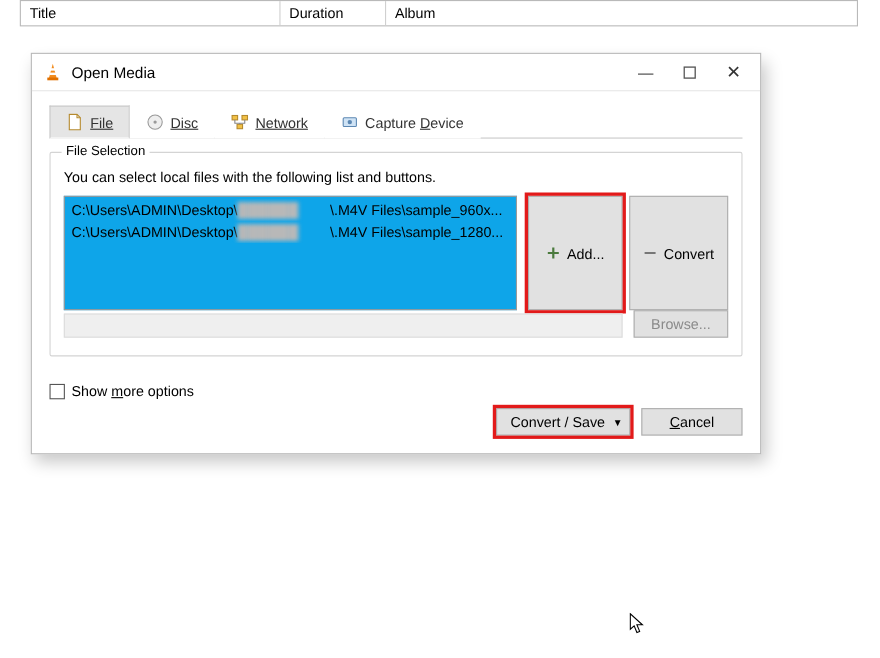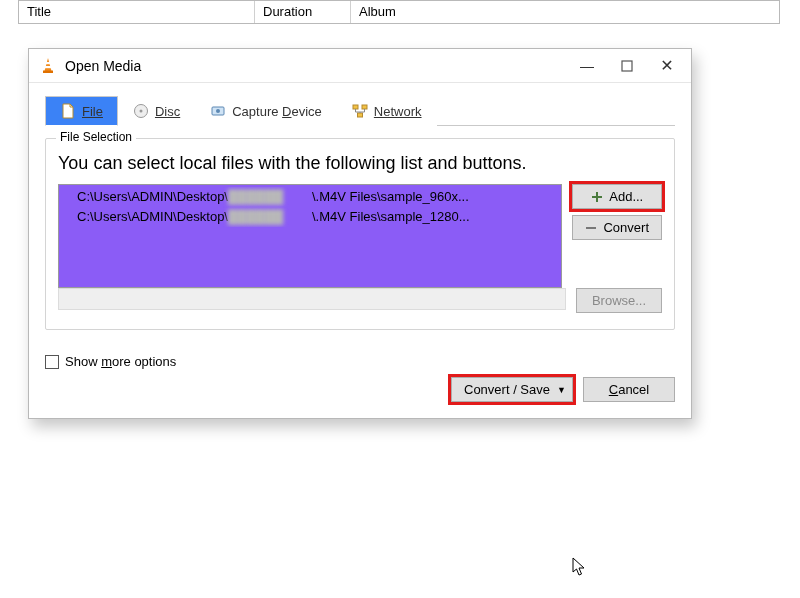--- a/index.html
+++ b/index.html
@@ -83,70 +83,70 @@
     align-items: center;
     gap: 6px;
     position: relative;
     top: 1px;
     color: #333;
   }
   .tab .u { text-decoration: underline; }
   .tab.active {
     border-color: #c9c9c9;
     border-bottom-color: #fff;
-    background: #3b82f6;
+    background: #e5e5e5;
   }
   .tab .ticon { width: 16px; height: 16px; display:inline-flex; align-items:center; justify-content:center; }
 
   .groupbox {
     border: 1px solid #d4d4d4;
     border-radius: 2px;
     margin-bottom: 14px;
     padding: 14px 12px 16px 12px;
     position: relative;
   }
   .groupbox .legend {
     position: absolute;
     top: -9px;
     left: 10px;
     background: #fff;
     font-size: 12px;
     padding: 0 4px;
     color: #000000;
   }
   .hint {
-    font-size: 18px;
+    font-size: 13px;
     margin-bottom: 10px;
   }
   .file-row { display: flex; gap: 10px; }
   .filelist {
     flex: 1;
     height: 104px;
     border: 1px solid #9a9a9a;
-    background: #8b5cf6;
+    background: #0ea5e9;
     overflow: hidden;
-    padding: 2px 12px;
+    padding: 2px 0;
   }
   .filelist .item {
     font-size: 13px;
     padding: 0 6px;
     white-space: nowrap;
     overflow: hidden;
     text-overflow: ellipsis;
     line-height: 20px;
     display: flex;
   }
   .blur {
     color: #b8b8b8;
     filter: blur(2px);
     display: inline-block;
     width: 84px;
     flex-shrink: 0;
   }
-  .sidebtns { display: flex; flex-direction: column; gap: 6px; }
+  .sidebtns { display: flex; flex-direction: row; gap: 6px; }
   .btn {
     background: #e1e1e1;
     border: 1px solid #adadad;
     padding: 4px 12px;
     font-size: 13px;
     display: inline-flex;
     align-items: center;
     gap: 6px;
     justify-content: center;
     min-width: 86px;
@@ -155,21 +155,21 @@
   .hl-red { outline: 3px solid #e21a1a; }
   .btn svg { width: 12px; height: 12px; }
 
   .subrow {
     display: flex; align-items: center; gap: 6px;
     margin: 10px 0 8px 0;
   }
   .chk {
     width: 14px; height: 14px; border: 1px solid #555; background:#fff; display:inline-block;
   }
-  .subpath-row { display:flex; gap: 10px; align-items:flex-start; }
+  .subpath-row { display:flex; gap: 10px; align-items:flex-end; }
   .subpath {
     flex: 1; height: 22px;
     background: #efefef;
     border: 1px solid #dcdcdc;
   }
   .morerow {
     display:flex; align-items:center; gap:6px;
     margin-top: 24px;
   }
   .dlg-footer {
@@ -233,36 +233,36 @@
             <svg viewBox="0 0 16 16">
               <circle cx="8" cy="8" r="6.5" fill="#eee" stroke="#999"></circle>
               <circle cx="8" cy="8" r="1.5" fill="#999"></circle>
             </svg>
           </span>
         <span><span class="u">Disc</span></span>
       </div>
       <div class="tab">
         <span class="ticon">
             <svg viewBox="0 0 16 16">
-              <rect x="2" y="4" width="12" height="8" rx="1" fill="#cfe3f5" stroke="#5d88b3"></rect>
-              <circle cx="8" cy="8" r="2" fill="#5d88b3"></circle>
-            </svg>
-          </span>
-        <span>Capture <span class="u">D</span>evice</span>
-      </div>
-      <div class="tab">
-        <span class="ticon">
-            <svg viewBox="0 0 16 16">
               <rect x="1" y="2" width="5" height="4" fill="#f2c145" stroke="#b58a2e"></rect>
               <rect x="10" y="2" width="5" height="4" fill="#f2c145" stroke="#b58a2e"></rect>
               <rect x="5.5" y="10" width="5" height="4" fill="#f2c145" stroke="#b58a2e"></rect>
               <path d="M3.5 6v3h9V6M8 9v1" stroke="#888" fill="none"></path>
             </svg>
           </span>
         <span><span class="u">Network</span></span>
+      </div>
+      <div class="tab">
+        <span class="ticon">
+            <svg viewBox="0 0 16 16">
+              <rect x="2" y="4" width="12" height="8" rx="1" fill="#cfe3f5" stroke="#5d88b3"></rect>
+              <circle cx="8" cy="8" r="2" fill="#5d88b3"></circle>
+            </svg>
+          </span>
+        <span>Capture <span class="u">D</span>evice</span>
       </div>
     </div>
 
     <div class="groupbox">
       <div class="legend">File Selection</div>
       <div class="hint">You can select local files with the following list and buttons.</div>
       <div class="file-row">
         <div class="filelist">
           <div class="item">
             <span>C:\Users\ADMIN\Desktop\</span>

